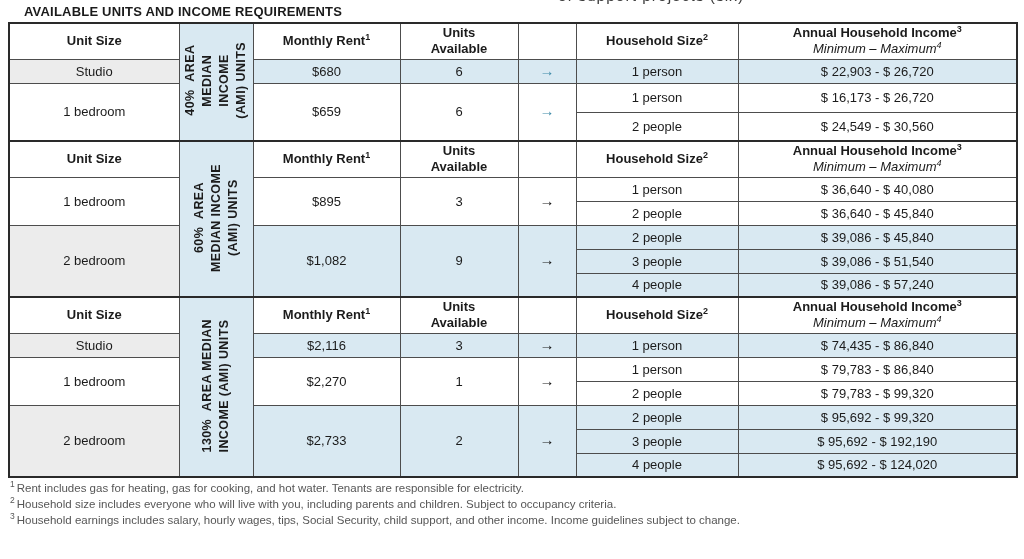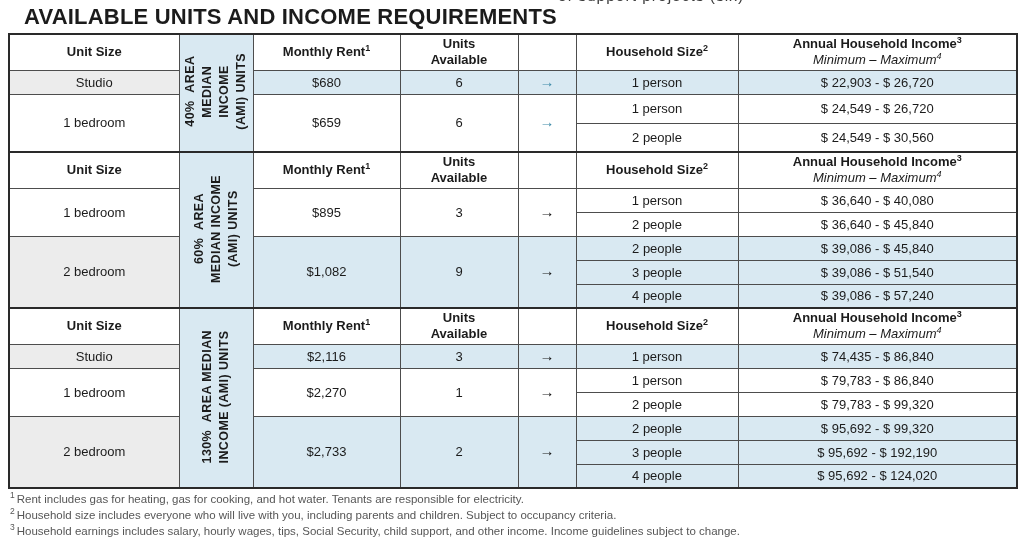--- a/index.html
+++ b/index.html
@@ -3,21 +3,21 @@
 <meta charset="utf-8">
 <style>
   * { box-sizing: border-box; }
   html,body { margin:0; padding:0; }
   body {
     width:1024px; height:559px; background:#ffffff; color:#1b1b1b;
     font-family:"Liberation Sans", sans-serif; position:relative; overflow:hidden;
   }
   .clip-top { position:absolute; top:0; left:558px; width:330px; height:8px; overflow:hidden; }
   .clip-top span { display:block; font-size:15.5px; line-height:22px; margin-top:-15px; color:#3c3c3c; letter-spacing:1px; }
-  .title { font-size:22px; font-weight:bold; margin:4px 2px 3px 24px; letter-spacing:0.2px; white-space:nowrap; }
+  .title { font-size:13px; font-weight:bold; margin:4px 2px 3px 24px; letter-spacing:0.2px; white-space:nowrap; }
   table.main {
     border-collapse:collapse; table-layout:fixed; margin-left:8px; width:1008px;
     border:2px solid #2a2a2a;
   }
   td {
     border:1px solid #4d4d4d; font-size:13px; text-align:center; vertical-align:middle;
     padding:1px 2px; overflow:hidden;
   }
   tr.sec-top td { border-top:2px solid #2a2a2a; }
   tr.h36 { height:36px; } tr.h24 { height:24px; } tr.h29 { height:29px; }
@@ -89,21 +89,21 @@
       <td class="blue arrow teal">→</td>
       <td class="blue">1 person</td>
       <td class="blue">$ 22,903 - $ 26,720</td>
     </tr>
     <tr class="h29">
       <td rowspan="2">1 bedroom</td>
       <td rowspan="2">$659</td>
       <td rowspan="2">6</td>
       <td rowspan="2" class="arrow teal">→</td>
       <td>1 person</td>
-      <td>$ 24,549 - $ 26,720</td>
+      <td>$ 16,173 - $ 26,720</td>
     </tr>
     <tr class="h29">
       <td>2 people</td>
       <td>$ 24,549 - $ 30,560</td>
     </tr>
   </tbody>
 
   <tbody>
     <tr class="h36 sec-top">
       <td class="hdr"><span>Unit Size</span></td>

